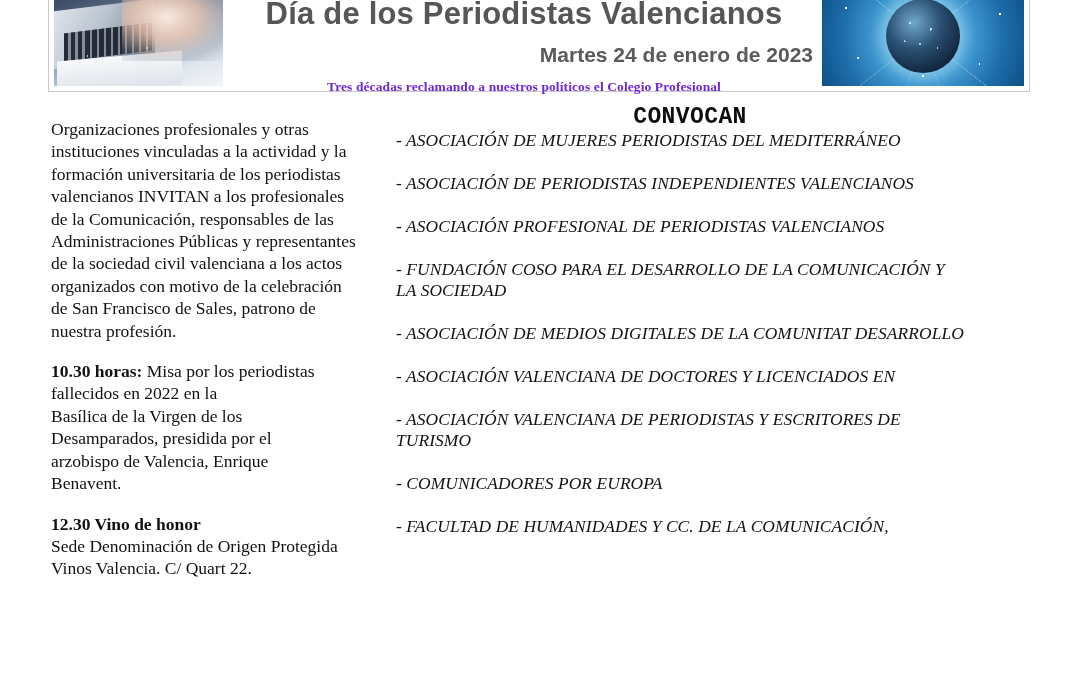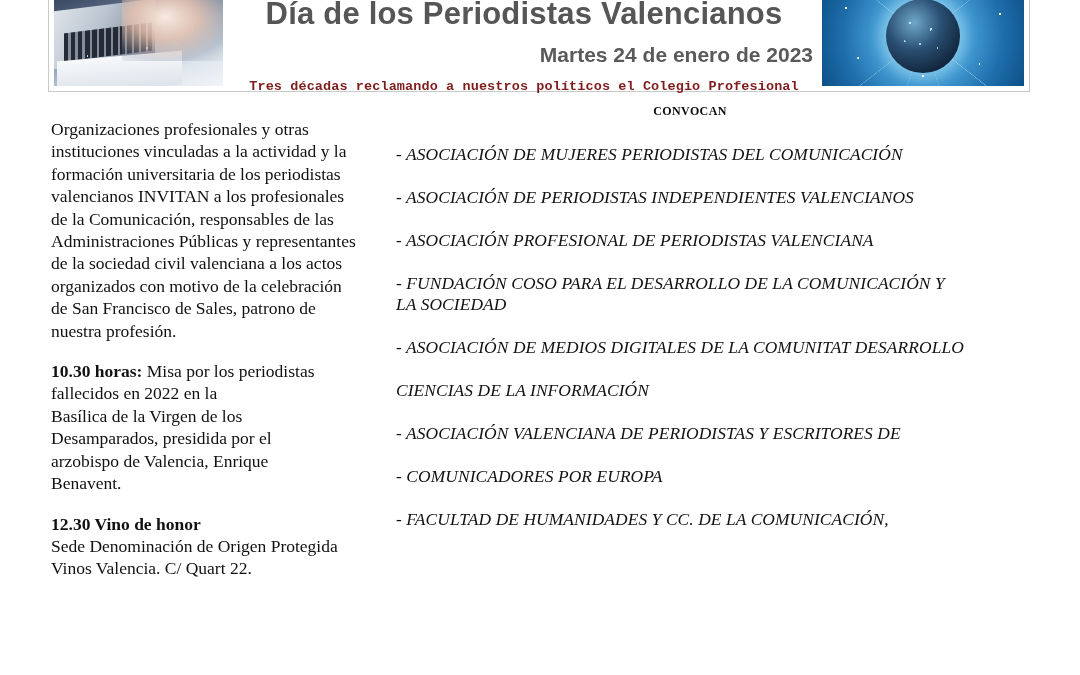--- a/index.html
+++ b/index.html
@@ -162,24 +162,24 @@
   }
   .hdr-date {
     font-family: "Liberation Sans", sans-serif;
     font-weight: bold;
     font-size: 21px;
     color: #5a5a5a;
     margin-top: 12px;
     text-align: right;
   }
   .hdr-slogan {
-    font-family: Liberation Mono, monospace;
+    font-family: Liberation Serif, serif;
     font-weight: bold;
     font-size: 13.5px;
-    color: #7f1d1d;
+    color: #6d28d9;
     margin-top: 12px;
     letter-spacing: .1px;
   }
 
   
   .left-col {
     position: absolute;
     left: 51px;
     top: 118px;
     width: 308px;
@@ -192,27 +192,26 @@
   .bold-lead { font-weight: bold; }
 
   
   .right-col {
     position: absolute;
     left: 380px;
     top: 104px;
     width: 648px;
   }
   .convocan {
-    font-family: Liberation Serif, serif;
+    font-family: Liberation Mono, monospace;
     font-weight: bold;
-    font-size: 12px;
+    font-size: 23px;
     text-align: center;
     color: #0d0d0d;
     letter-spacing: .4px;
-    margin-bottom: 25px;
     padding-right: 28px;
   }
   .org-item {
     font-family: "Liberation Serif", serif;
     font-style: italic;
     font-size: 17.4px;
     line-height: 21px;
     color: #121212;
     margin: 0 0 22px 16px;
     letter-spacing: .1px;
@@ -261,40 +260,41 @@
 
   <div class="para-gap"></div>
 
   <p><span class="bold-lead">12.30 Vino de honor</span><br><span>Sede Denominación de Origen Protegida</span><br><span>Vinos Valencia. C/ Quart 22.</span></p>
 </div>
 
 <div class="right-col">
   <div class="convocan">CONVOCAN</div>
 
   <p class="org-item">
-    <span>- ASOCIACIÓN DE MUJERES PERIODISTAS DEL COMUNICACIÓN</span>
+    <span>- ASOCIACIÓN DE MUJERES PERIODISTAS DEL MEDITERRÁNEO</span>
   </p>
   <p class="org-item">
     <span>- ASOCIACIÓN DE PERIODISTAS INDEPENDIENTES VALENCIANOS</span>
   </p>
   <p class="org-item">
-    <span>- ASOCIACIÓN PROFESIONAL DE PERIODISTAS VALENCIANA</span>
+    <span>- ASOCIACIÓN PROFESIONAL DE PERIODISTAS VALENCIANOS</span>
   </p>
   <p class="org-item">
     <span>- FUNDACIÓN COSO PARA EL DESARROLLO DE LA COMUNICACIÓN Y</span>
     <span class="cont">LA SOCIEDAD</span>
   </p>
   <p class="org-item">
     <span>- ASOCIACIÓN DE MEDIOS DIGITALES DE LA COMUNITAT DESARROLLO</span>
   </p>
   <p class="org-item">
-    <span class="cont"> CIENCIAS DE LA INFORMACIÓN</span>
+    <span>- ASOCIACIÓN VALENCIANA DE DOCTORES Y LICENCIADOS EN</span>
   </p>
   <p class="org-item">
     <span>- ASOCIACIÓN VALENCIANA DE PERIODISTAS Y ESCRITORES DE</span>
+    <span class="cont">TURISMO</span>
   </p>
   <p class="org-item">
     <span>- COMUNICADORES POR EUROPA</span>
   </p>
   <p class="org-item">
     <span>- FACULTAD DE HUMANIDADES Y CC. DE LA COMUNICACIÓN,</span>
   </p>
 </div>
 
 <div class="logo-strip">

